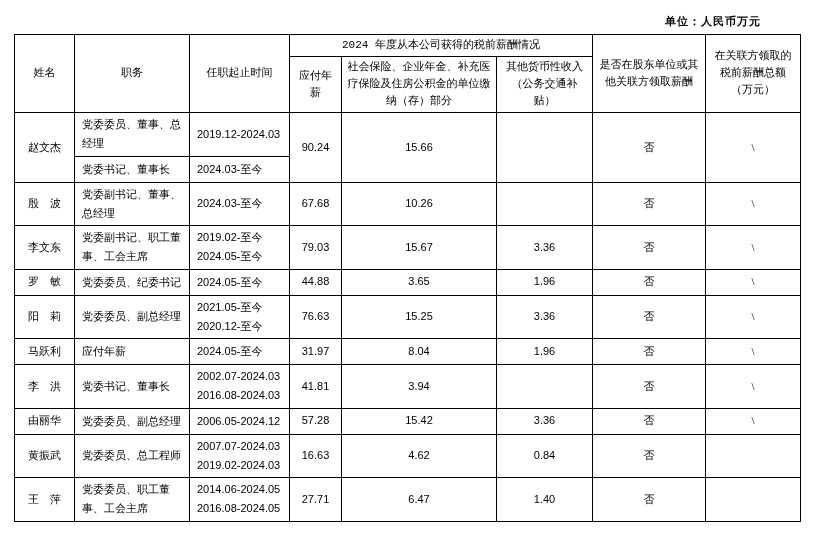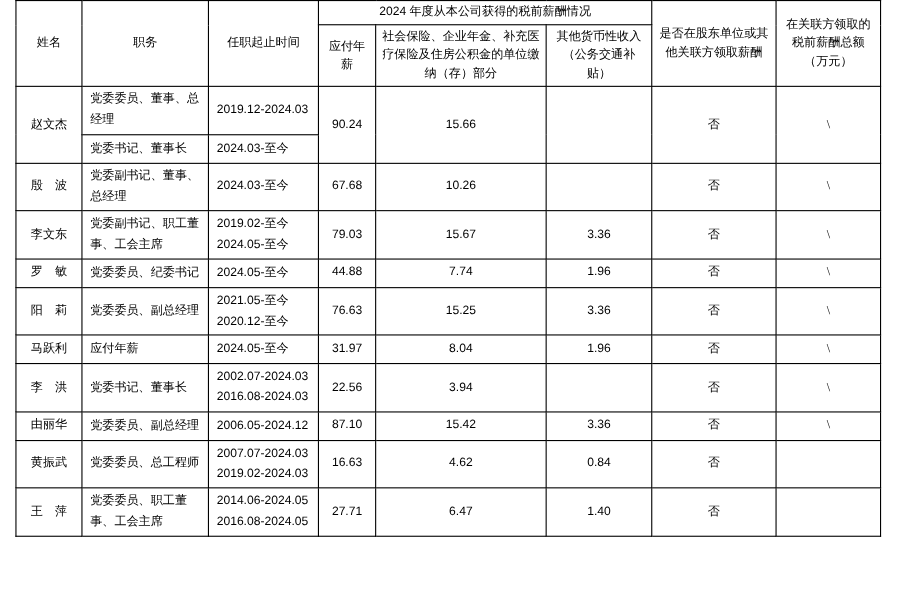--- a/index.html
+++ b/index.html
@@ -37,21 +37,21 @@
   .salary th, .salary td {
     border: 1px solid #000;
     font-size: 11px;
     font-weight: normal;
     padding: 2px 4px;
     text-align: center;
     vertical-align: middle;
     overflow: hidden;
   }
   .salary th {
-    font-family: Liberation Sans, sans-serif;
+    font-family: Liberation Mono, monospace;
     line-height: 1.55;
   }
   .salary td {
     font-family: "Liberation Serif", serif;
     line-height: 1.6;
   }
   td.pos {
     text-align: left;
     padding-left: 7px;
     line-height: 1.75;
@@ -77,20 +77,21 @@
   tr.h42 { height: 42px; padding-left: 21px; }
   tr.h36 { height: 36px; }
   tr.h38 { height: 38px; }
 </style>
 </head>
 <body>
 
 <div>
 
 
+  <div class="unit">单位：人民币万元</div>
 
   <table class="salary">
     <colgroup>
       <col style="width:60px">
         <col style="width:115px">
         <col style="width:100px">
       <col style="width:52px">
         <col style="width:155px">
         <col style="width:96px">
       <col style="width:113px">
@@ -149,21 +150,21 @@
       <td class="num">3.36</td>
       <td>否</td>
       <td>\</td>
     </tr>
 
     <tr class="h26">
       <td>罗　敏</td>
       <td class="pos">党委委员、纪委书记</td>
       <td class="term">2024.05-至今</td>
       <td class="num">44.88</td>
-      <td class="num">7.74</td>
+      <td class="num">3.65</td>
       <td class="num">1.96</td>
       <td>否</td>
       <td>\</td>
     </tr>
 
     <tr class="h36">
       <td>阳　莉</td>
       <td class="pos">党委委员、副总经理</td>
       <td class="term">2021.05-至今
 2020.12-至今</td>
@@ -183,32 +184,32 @@
       <td class="num">1.96</td>
       <td>否</td>
       <td>\</td>
     </tr>
 
     <tr class="h36">
       <td>李　洪</td>
       <td class="pos">党委书记、董事长</td>
       <td class="term">2002.07-2024.03
 2016.08-2024.03</td>
-      <td class="num">22.56</td>
+      <td class="num">41.81</td>
       <td class="num">3.94</td>
       <td class="num"></td>
       <td>否</td>
       <td>\</td>
     </tr>
 
     <tr class="h26">
       <td>由丽华</td>
       <td class="pos">党委委员、副总经理</td>
       <td class="term">2006.05-2024.12</td>
-      <td class="num">87.10</td>
+      <td class="num">57.28</td>
       <td class="num">15.42</td>
       <td class="num">3.36</td>
       <td>否</td>
       <td>\</td>
     </tr>
 
     <tr class="h36">
       <td>黄振武</td>
       <td class="pos">党委委员、总工程师</td>
       <td class="term">2007.07-2024.03

